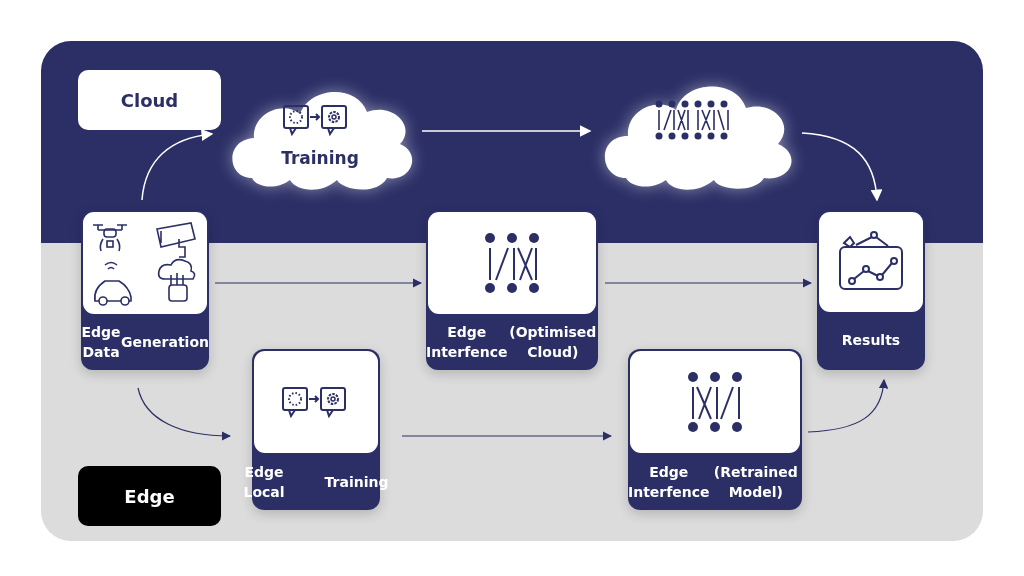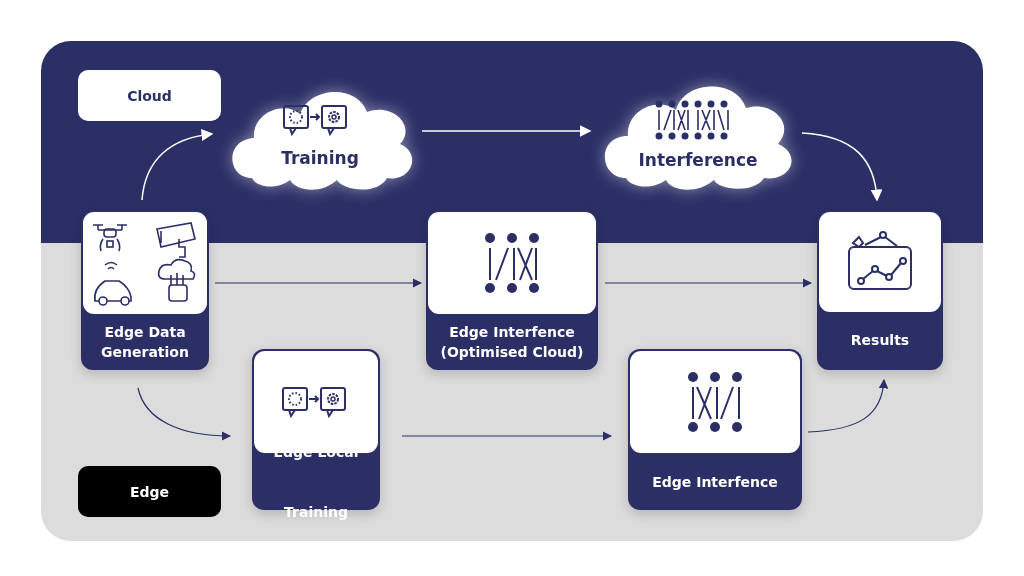--- a/index.html
+++ b/index.html
@@ -1,24 +1,24 @@
 <!DOCTYPE html>
 <html><head>
 <meta charset="utf-8">
 <style>
   html,body{margin:0;padding:0;background:#ffffff;}
   body{width:1024px;height:576px;position:relative;overflow:hidden;font-family:"DejaVu Sans","Liberation Sans",sans-serif;}
   .panel{position:absolute;left:41px;top:41px;width:942px;height:500px;border-radius:30px;overflow:hidden;background:#dcdcdc;}
   .panel .top{position:absolute;left:0;top:0;width:100%;height:202px;background:#2b2f66;}
-  .zone-label{position:absolute;height:51px;border-radius:10px;font-weight:bold;font-size:14px;display:flex;align-items:center;justify-content:center;}
+  .zone-label{position:absolute;height:60px;border-radius:10px;font-weight:bold;font-size:18px;display:flex;align-items:center;justify-content:center;}
   .zone-cloud{left:78px;top:70px;width:143px;background:#fff;color:#2b2f66;}
   .zone-edge{left:78px;top:466px;width:143px;background:#000000;color:#fff;}
   .card{position:absolute;background:#2b2f66;border-radius:12px;box-shadow:0 4px 12px rgba(0,0,0,0.18);}
   .card .face{position:absolute;left:2px;top:2px;right:2px;background:#fff;border-radius:11px;display:flex;align-items:center;justify-content:center;}
-  .card .label{position:absolute;left:0;right:0;bottom:0;color:#fff;font-weight:bold;font-size:14px;text-align:center;line-height:20px;display:flex;flex-direction:column;align-items:center;justify-content:center;}
+  .card .label{position:absolute;left:0;right:0;bottom:0;color:#fff;font-weight:bold;font-size:14px;text-align:center;line-height:20px;display:flex;flex-direction:row;align-items:center;justify-content:center;}
   .cloud{position:absolute;}
   .cloud-text{position:absolute;left:0;right:0;text-align:center;font-weight:bold;color:#2b2f66;font-size:17px;}
   svg.arrows{position:absolute;left:0;top:0;}
 </style>
 </head>
 <body>
 
 <div class="panel">
   <div class="top"></div>
 </div>
@@ -78,21 +78,20 @@
         <circle cx="18" cy="36" r="3.5"></circle>
         <circle cx="31" cy="36" r="3.5"></circle>
         <circle cx="44" cy="36" r="3.5"></circle>
         <circle cx="57" cy="36" r="3.5"></circle>
         <circle cx="70" cy="36" r="3.5"></circle>
       </g>
     <g stroke="#2b2f66" stroke-width="1.6">
         <path d="M5,30 V10 M10,30 L17,10 M20,10 V30 M24,10 L31,30 M31,10 L24,30 M34,10 V30 M44,10 V30 M48,10 L56,30 M56,10 L48,30 M60,10 V30 M64,10 L70,30 M74,10 V30"></path>
       </g>
   </svg>
-  <div class="cloud-text" style="top:76px;">Interference</div>
 </div>
 
 <div class="card" style="left:81px;top:210px;width:128px;height:160px;">
   <div class="face" style="height:102px;">
     <svg width="116" height="92" viewBox="0 0 116 92">
       <g fill="none" stroke="#2b2f66" stroke-width="1.6">
         <path d="M6,8 h10 M30,8 h10 M11,8 v5 M35,8 v5 M11,13 h24"></path>
           <rect x="17" y="12" width="12" height="8" rx="3"></rect>
           <path d="M16,22 q-4,6 -2,12 M30,22 q4,6 2,12"></path>
           <rect x="20" y="24" width="6" height="6"></rect>
@@ -134,21 +133,21 @@
           <path d="M8,48 V16 M14,48 L26,16 M32,16 V48 M36,16 L50,48 M50,16 L38,48 M54,48 V16"></path>
         </g>
     </svg>
   </div>
   <div class="label" style="height:56px;">
     <span>Edge Interfence</span>
     <span>(Optimised Cloud)</span>
   </div>
 </div>
 
-<div class="card" style="left:817px;top:210px;width:126px;height:160px;">
+<div class="card" style="left:817px;top:210px;width:108px;height:160px;">
   <div class="face" style="height:100px;">
     <svg width="70" height="62" viewBox="0 0 70 62">
       <g fill="none" stroke="#2b2f66" stroke-width="2">
         <rect x="4" y="16" width="62" height="42" rx="5"></rect>
           <path d="M8,12 l6,-6 l4,6 l-4,4 z"></path>
           <circle cx="38" cy="4" r="3"></circle>
           <path d="M20,14 L36,6 M40,6 L52,15"></path>
         <circle cx="16" cy="50" r="3"></circle>
           <circle cx="30" cy="38" r="3"></circle>
           <circle cx="44" cy="46" r="3"></circle>
@@ -192,14 +191,15 @@
           <circle cx="30" cy="56" r="5"></circle>
           <circle cx="52" cy="56" r="5"></circle>
         </g>
       <g stroke="#2b2f66" stroke-width="2">
           <path d="M8,16 V48 M12,16 L26,48 M26,16 L14,48 M32,48 V16 M48,16 L36,48 M54,16 V48"></path>
         </g>
     </svg>
   </div>
   <div class="label" style="height:57px;">
     <span>Edge Interfence</span>
+    <span>(Retrained Model)</span>
   </div>
 </div>
 
 </body></html>

